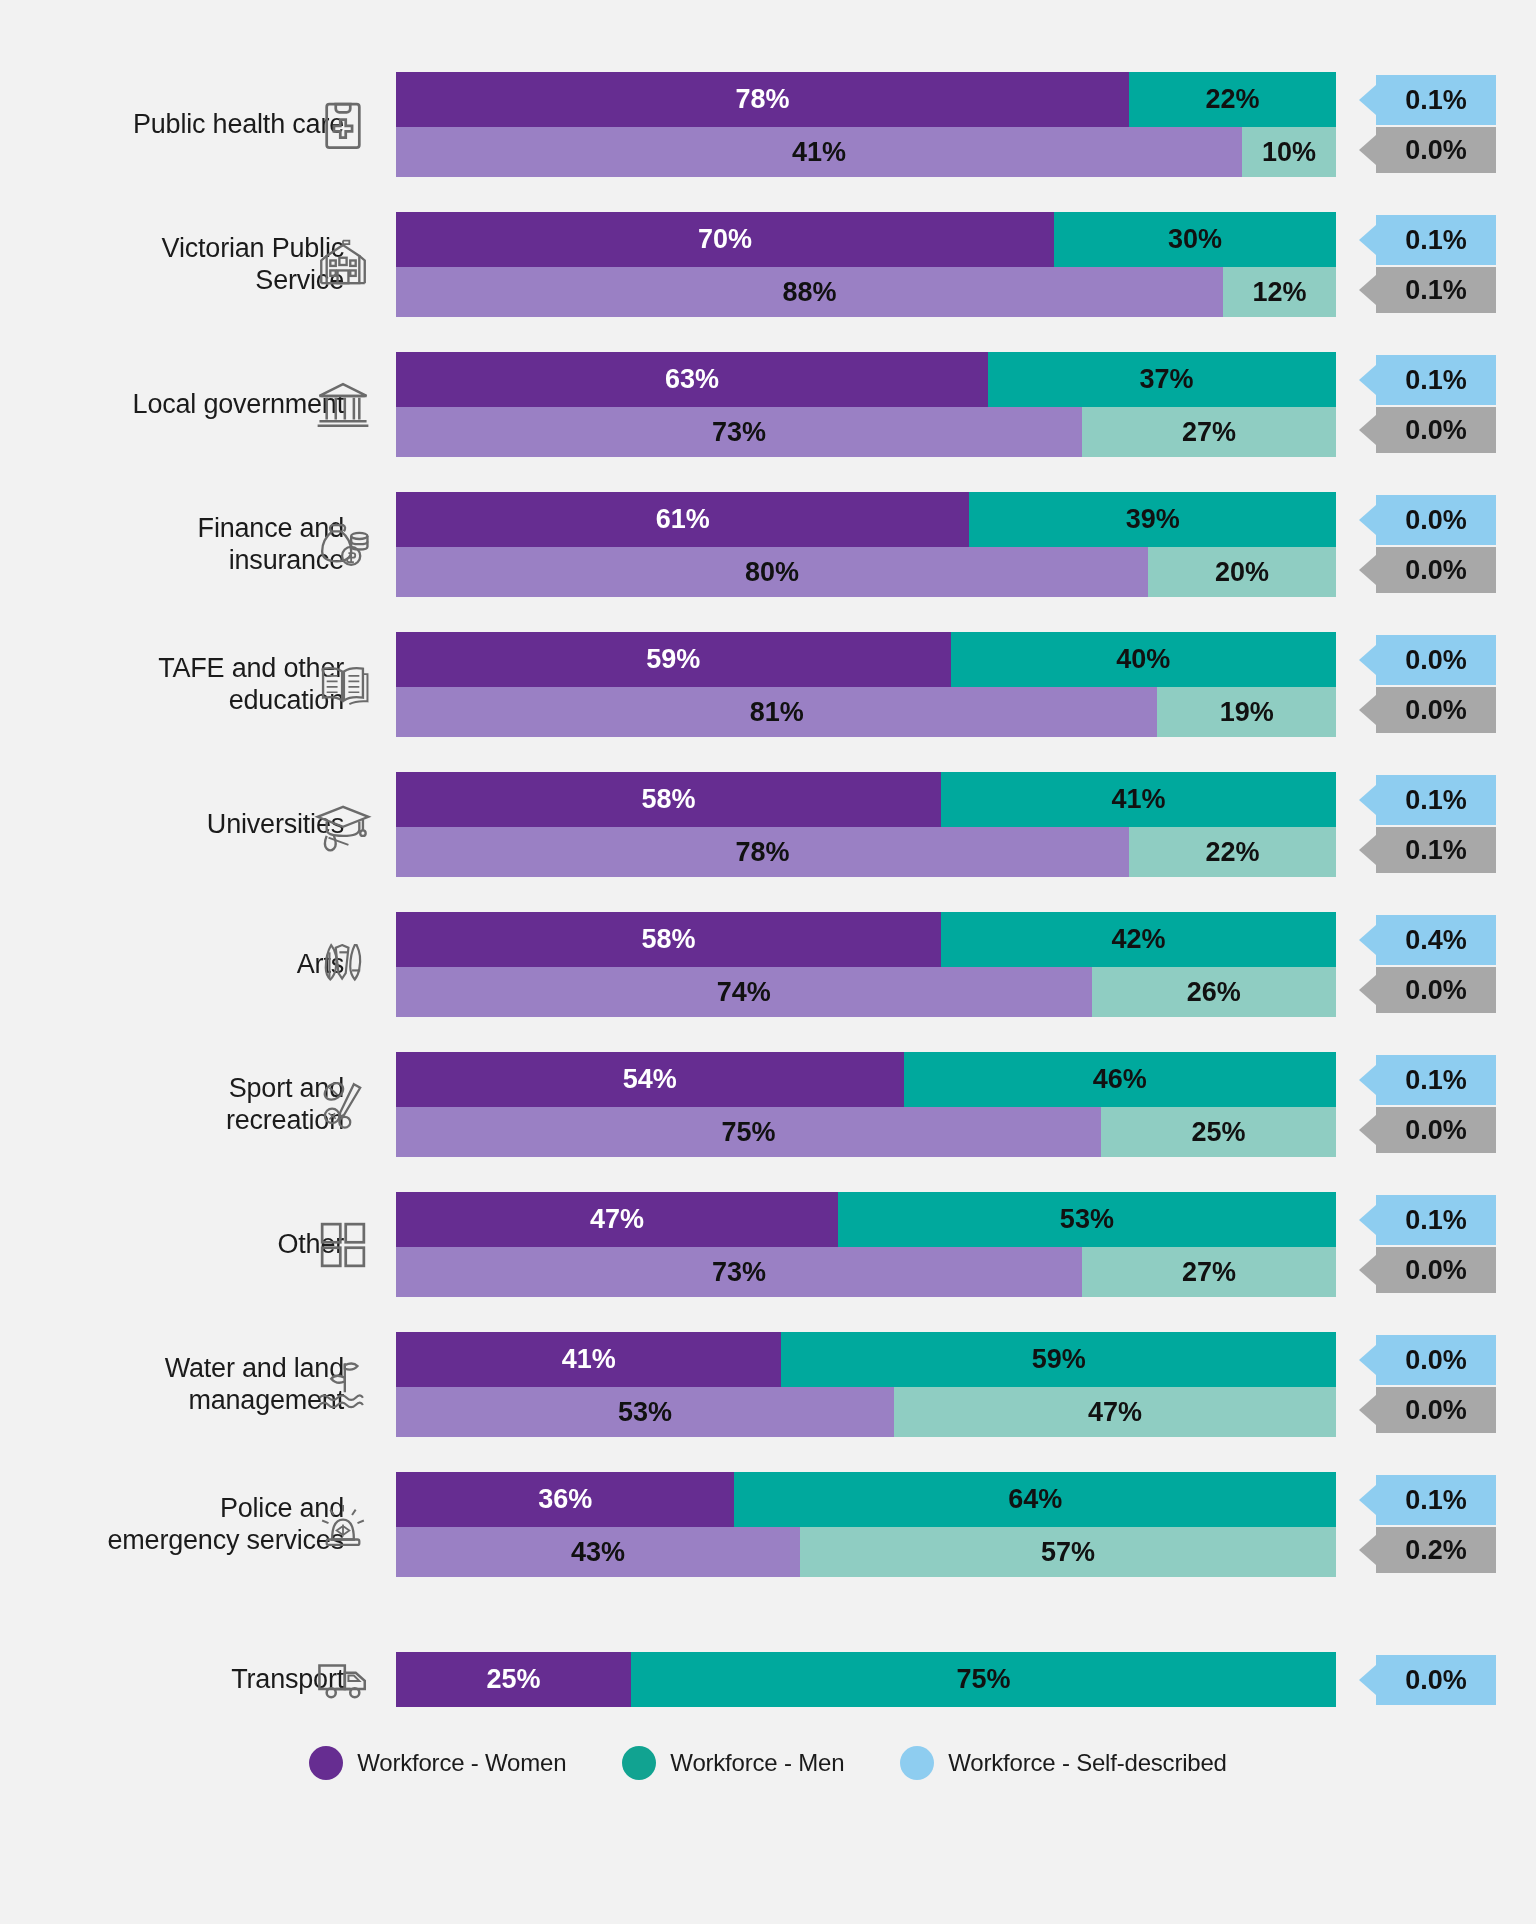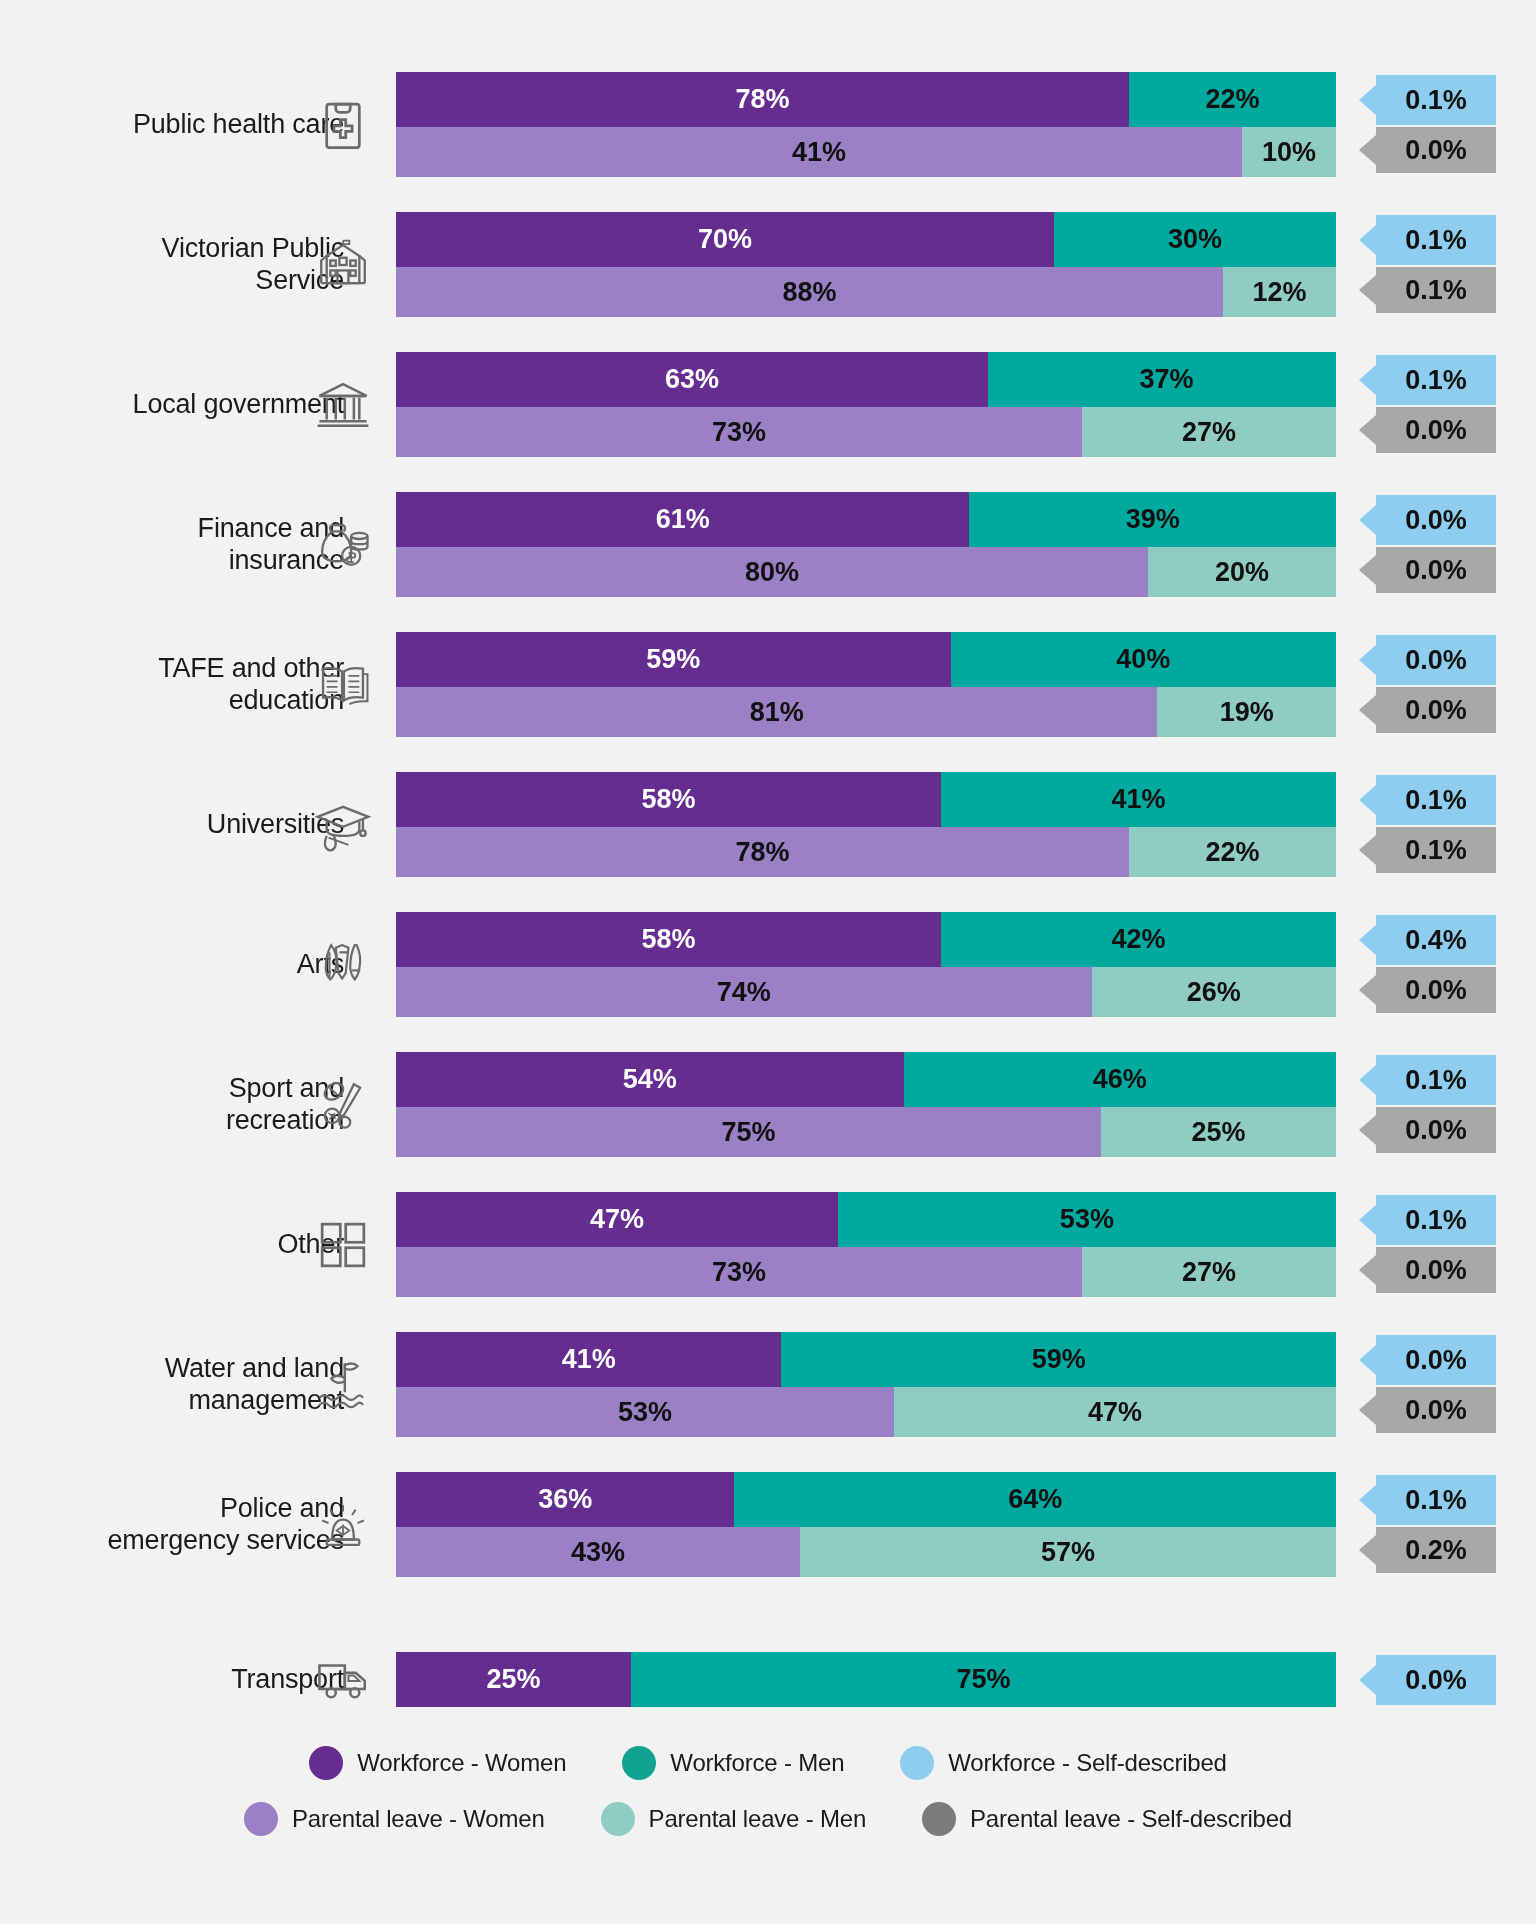--- a/index.html
+++ b/index.html
@@ -516,27 +516,13 @@
       </div>
       <div class="legend-item">
         <span class="legend-swatch" style="background: rgb(17, 163, 145);"></span>
         <span class="legend-text">Workforce - Men</span>
       </div>
       <div class="legend-item">
         <span class="legend-swatch" style="background: rgb(142, 205, 240);"></span>
         <span class="legend-text">Workforce - Self-described</span>
       </div>
     </div>
-    <div class="legend-row">
-      <div class="legend-item">
-        <span class="legend-swatch" style="background: rgb(154, 128, 196);"></span>
-        <span class="legend-text">Parental leave - Women</span>
-      </div>
-      <div class="legend-item">
-        <span class="legend-swatch" style="background: rgb(143, 205, 194);"></span>
-        <span class="legend-text">Parental leave - Men</span>
-      </div>
-      <div class="legend-item">
-        <span class="legend-swatch" style="background: rgb(123, 123, 123);"></span>
-        <span class="legend-text">Parental leave - Self-described</span>
-      </div>
-    </div>
   </div>
 
 </body></html>

